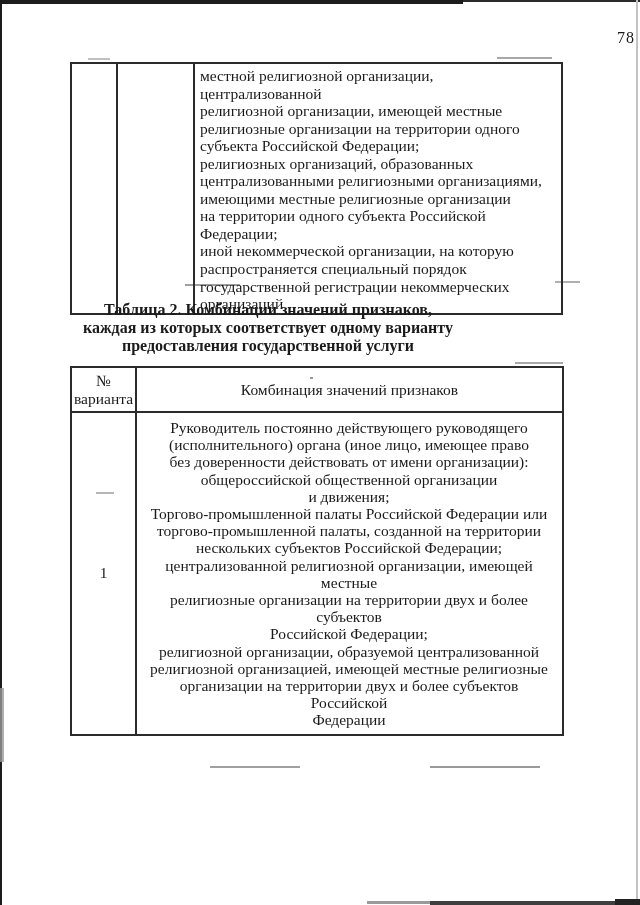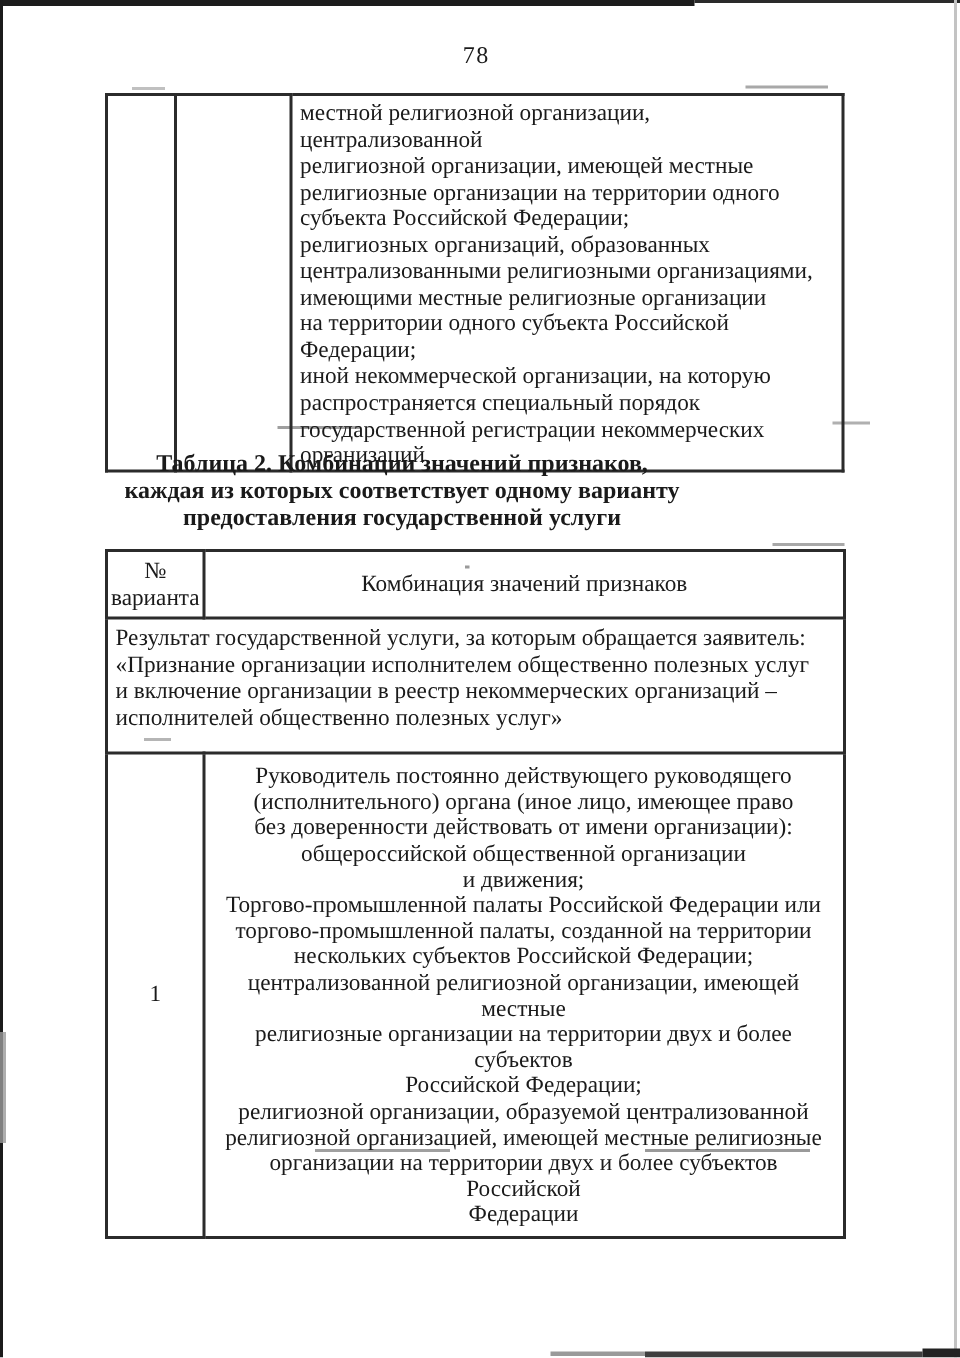--- a/index.html
+++ b/index.html
@@ -26,21 +26,21 @@
   .g4{left:555px;top:281px;width:25px;background:#b0b0b0;}
   .g5{left:515px;top:362px;width:48px;}
   .g6{left:310px;top:377px;width:3px;background:#9a9a9a;}
   .g7{left:96px;top:492px;width:18px;background:#b5b5b5;}
   .g8{left:210px;top:766px;width:90px;background:#a0a0a0;}
   .g9{left:430px;top:766px;width:110px;background:#9a9a9a;}
 
   
   .page-number{
     position:absolute;top:29px;left:0;width:635px;
-    text-align:center;font-size:16px;letter-spacing:1px;
+    text-align:right;font-size:16px;letter-spacing:1px;
   }
 
   
   table{border-collapse:collapse;table-layout:fixed;position:absolute;}
   td{border:2px solid #2b2b2b;vertical-align:top;}
 
   .table1{left:70px;top:62px;width:493px;height:221px;}
   .table1 .c1{width:42px;}
   .table1 .c2{width:73px;}
   .table1 .c3{
@@ -122,26 +122,20 @@
 предоставления государственной услуги</div>
 
 <table class="table2">
   <tbody>
       <tr>
     <td class="hcell hc1">№
 варианта</td>
     <td class="hcell">Комбинация значений признаков</td>
   </tr>
   <tr>
-    <td class="result-cell" colspan="2">Результат государственной услуги, за которым обращается заявитель:
-«Признание организации исполнителем общественно полезных услуг
-и включение организации в реестр некоммерческих организаций –
-исполнителей общественно полезных услуг»</td>
-  </tr>
-  <tr>
     <td class="num-cell">1</td>
     <td class="body-cell">Руководитель постоянно действующего руководящего
 (исполнительного) органа (иное лицо, имеющее право
 без доверенности действовать от имени организации):
 общероссийской общественной организации
 и движения;
 Торгово-промышленной палаты Российской Федерации или
 торгово-промышленной палаты, созданной на территории
 нескольких субъектов Российской Федерации;
 централизованной религиозной организации, имеющей местные

